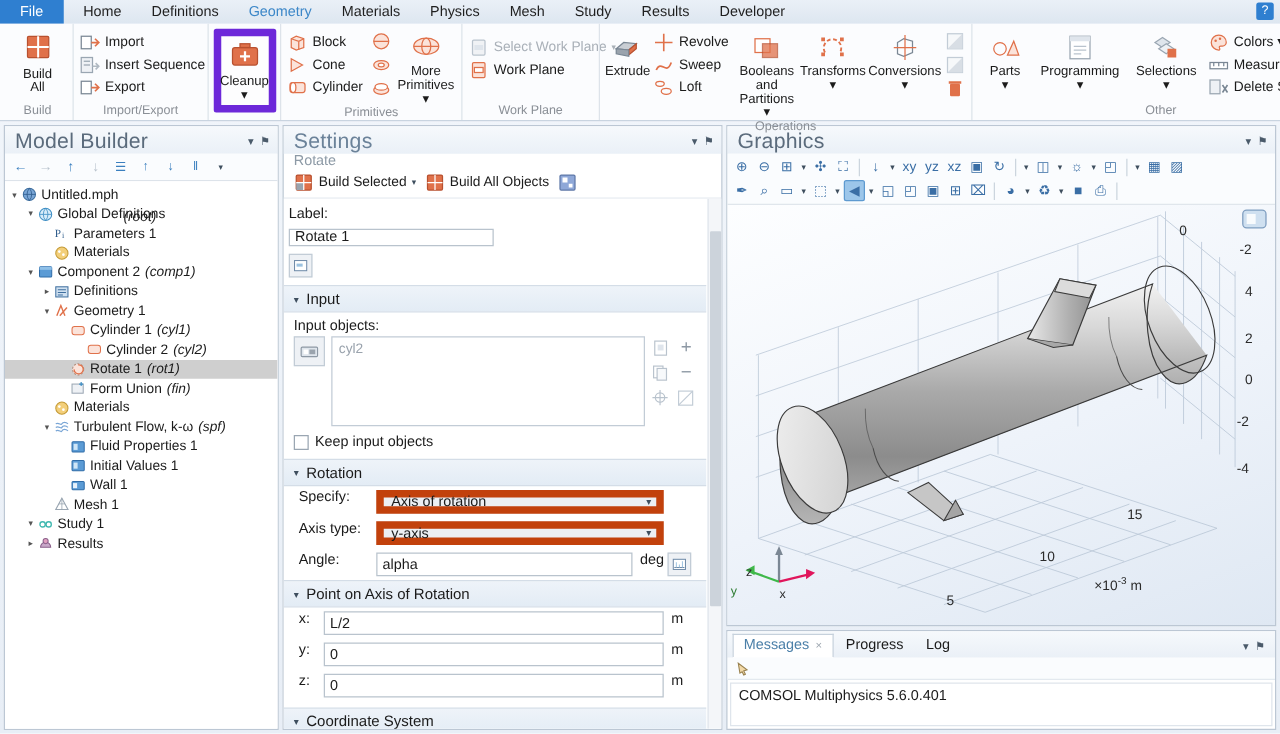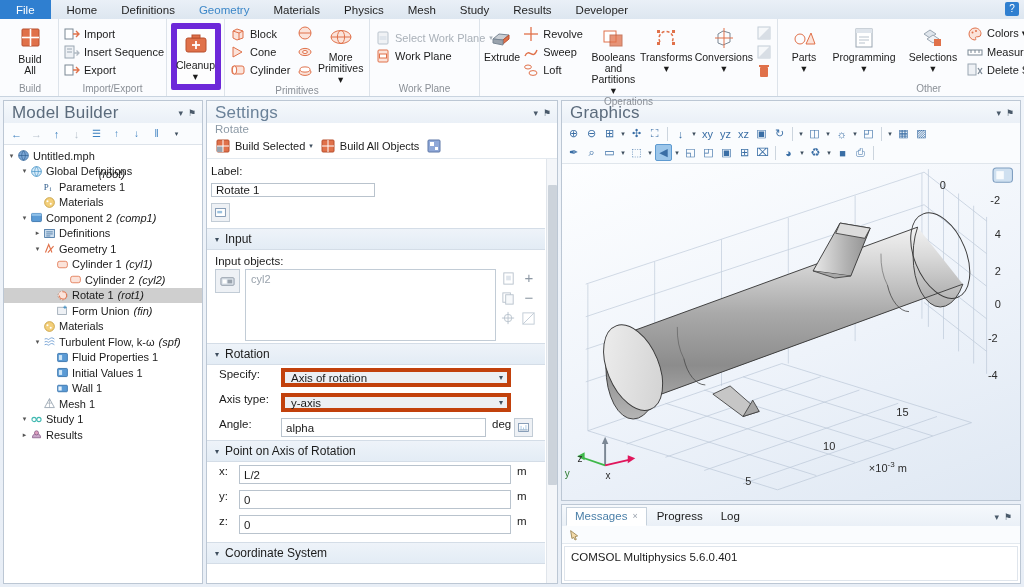--- a/index.html
+++ b/index.html
@@ -60,21 +60,21 @@
 
   .panel { background: #fff; border: 1px solid #bcc7d4; display: flex; flex-direction: column;
            min-height: 0; }
   .panel-head { background: linear-gradient(#f6f9fc,#eaf0f7); padding: 2px 6px 0 8px;
                 display: flex; align-items: center; justify-content: space-between; }
   .panel-title { font-size: 17px; color: #5b6b7c; font-weight: normal; letter-spacing: .2px; }
   .panel-title.settings { color: #6b8299; }
   .panel-ctrls { display: flex; gap: 5px; align-items: center; color: #4a5a6a; font-size: 9px; }
 
   
-  .mb { width: 200px; }
+  .mb { width: 220px; }
   .mb-toolbar { display: flex; align-items: center; gap: 3px; padding: 2px 4px;
                 border-bottom: 1px solid #dde3ea; background: #fafcfe; }
   .tree { flex: 1; overflow: hidden; padding: 3px 0 0 0; background: #fff; font-size: 11px; }
   .trow { display: flex; align-items: center; height: 15.5px; white-space: nowrap;
           padding-left: 2px; cursor: default; }
   .trow.sel { background: #cfcfcf; }
   .tarrow { width: 11px; text-align: center; font-size: 7px; color: #555; flex: none; }
   .tarrow.none { color: transparent; }
   .tlabel { margin-left: 3px; }
 
@@ -104,21 +104,21 @@
             display: flex; align-items: center; justify-content: center; }
   .objlist { flex: 1; height: 72px; border: 1px solid #c2ccd6; background: #fff;
              padding: 3px 5px; font-size: 11px; color: #9aa3ad; }
   .objside { display: flex; gap: 4px; padding-top: 2px; }
   .objside .col { display: flex; flex-direction: column; gap: 4px; }
   .chkrow { display: flex; align-items: center; gap: 5px; padding: 5px 8px 7px 8px; font-size: 11.5px; }
   .chk { width: 12px; height: 12px; border: 1px solid #9aa6b2; background: #fff; flex: none; }
   .frow { display: flex; align-items: flex-start; gap: 6px; padding: 3px 12px; }
   .frow .fl { width: 56px; font-size: 11.5px; flex: none; }
   .frow .fl.narrow { width: 14px; }
-  .sel2 { flex: 1; height: 19px; border: 4px solid #c2410c; background: #eceff3;
+  .sel2 { flex: 1; height: 19px; border: 6px solid #c2410c; background: #eceff3;
           display: flex; align-items: center; justify-content: space-between;
           padding: 0 4px 0 6px; font-size: 11.5px; }
   .unit { width: 16px; font-size: 11.5px; text-align: left; }
   .minibtn { width: 19px; height: 19px; border: 1px solid #c2ccd6; background: #eef1f5;
              display: flex; align-items: center; justify-content: center; flex: none; }
 
   
   .right { flex: 1; display: flex; flex-direction: column; gap: 3px; min-width: 0; }
   .gfx { flex: 1; min-height: 0; }
   .gfx-toolbar { padding: 1px 3px; background: #fafcfe; border-bottom: 1px solid #e0e6ec; }
@@ -842,20 +842,24 @@
                 <span class="ic ic16" style="font-size:15px;color:#8d98a4;line-height:14px;text-align:center">+</span>
                 <span class="ic ic16" style="font-size:15px;color:#8d98a4;line-height:14px;text-align:center">−</span>
                 <span class="ic ic16">
                   <svg viewBox="0 0 16 16" width="15" height="15">
                     <rect x="2" y="2" width="12" height="12" fill="#fff" stroke="#c2ccd6"></rect>
                     <path d="M2 14L14 2" stroke="#c2ccd6"></path>
                   </svg>
                 </span>
               </div>
             </div>
+          </div>
+          <div class="chkrow">
+            <span class="chk"></span>
+            <span>Keep input objects</span>
           </div>
 
           <div class="section">
             <span class="caret">▾</span>
             <span>Rotation</span>
           </div>
           <div class="frow">
             <span class="fl">Specify:</span>
             <span class="sel2">
               <span>Axis of rotation</span>

